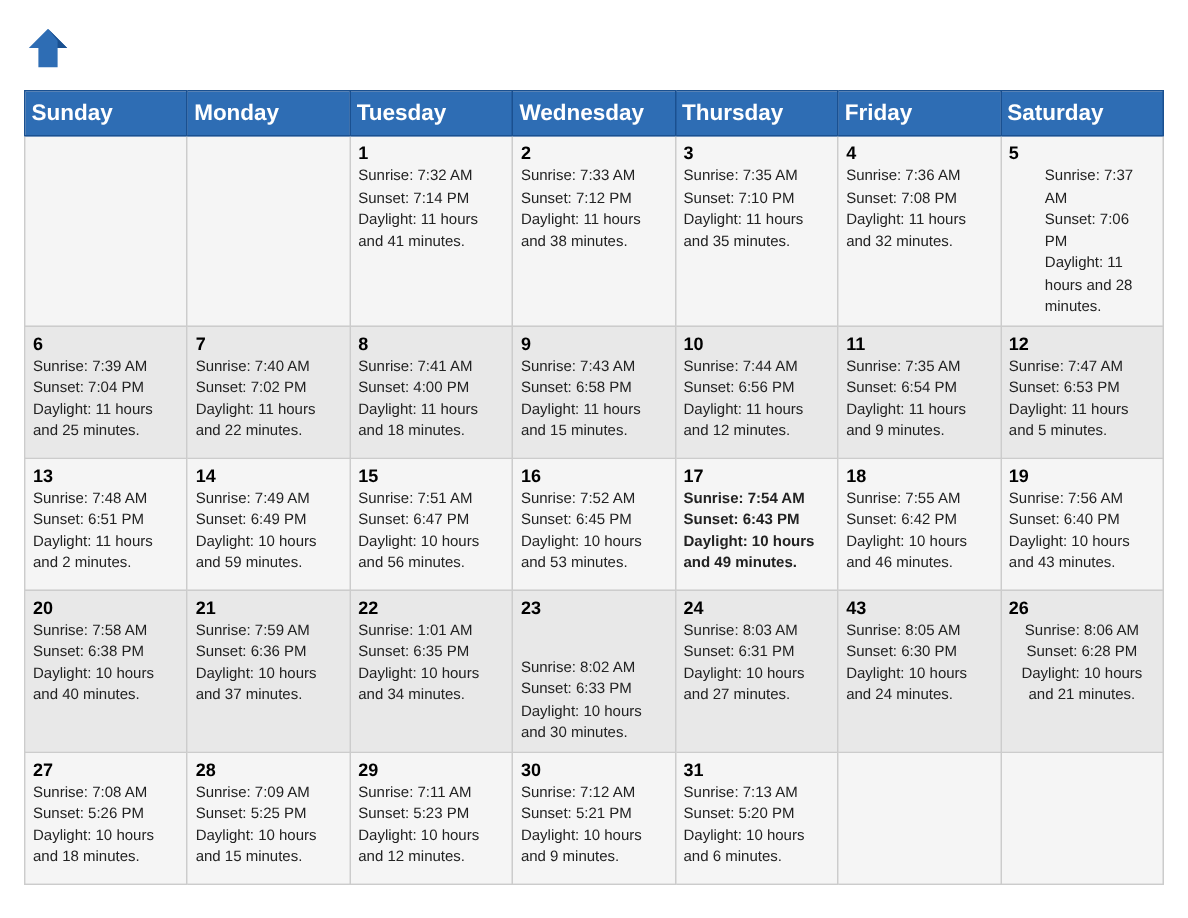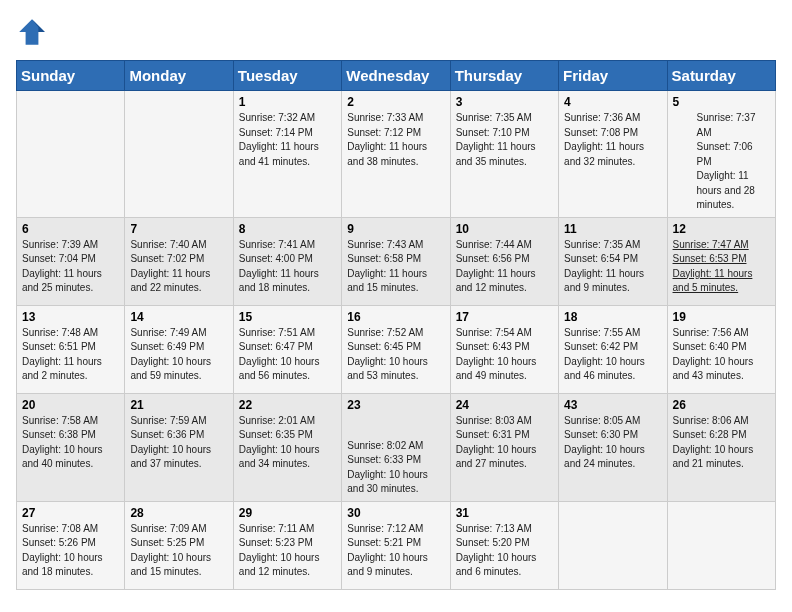--- a/index.html
+++ b/index.html
@@ -178,21 +178,21 @@
 Daylight: 11 hours and 12 minutes.</div>
         </td>
         <td>
           <span class="day-num">11</span>
           <div class="day-info" style="white-space: pre-line;">Sunrise: 7:35 AM
 Sunset: 6:54 PM
 Daylight: 11 hours and 9 minutes.</div>
         </td>
         <td>
           <span class="day-num">12</span>
-          <div class="day-info" style="white-space: pre-line; text-decoration: underline;">Sunrise: 7:47 AM
+          <div class="day-info" style="white-space: pre-line;">Sunrise: 7:47 AM
 Sunset: 6:53 PM
 Daylight: 11 hours and 5 minutes.</div>
         </td>
       </tr>
       <tr>
         <td>
           <span class="day-num">13</span>
           <div class="day-info" style="white-space: pre-line;">Sunrise: 7:48 AM
 Sunset: 6:51 PM
 Daylight: 11 hours and 2 minutes.</div>
@@ -210,21 +210,21 @@
 Daylight: 10 hours and 56 minutes.</div>
         </td>
         <td>
           <span class="day-num">16</span>
           <div class="day-info" style="white-space: pre-line;">Sunrise: 7:52 AM
 Sunset: 6:45 PM
 Daylight: 10 hours and 53 minutes.</div>
         </td>
         <td>
           <span class="day-num">17</span>
-          <div class="day-info" style="white-space: pre-line;">Sunrise: 7:54 AM
+          <div class="day-info" style="white-space: pre-line; font-weight: bold;">Sunrise: 7:54 AM
 Sunset: 6:43 PM
 Daylight: 10 hours and 49 minutes.</div>
         </td>
         <td>
           <span class="day-num">18</span>
           <div class="day-info" style="white-space: pre-line;">Sunrise: 7:55 AM
 Sunset: 6:42 PM
 Daylight: 10 hours and 46 minutes.</div>
         </td>
         <td>
@@ -242,21 +242,21 @@
 Daylight: 10 hours and 40 minutes.</div>
         </td>
         <td>
           <span class="day-num">21</span>
           <div class="day-info" style="white-space: pre-line;">Sunrise: 7:59 AM
 Sunset: 6:36 PM
 Daylight: 10 hours and 37 minutes.</div>
         </td>
         <td>
           <span class="day-num">22</span>
-          <div class="day-info" style="white-space: pre-line;">Sunrise: 2:01 AM
+          <div class="day-info" style="white-space: pre-line;">Sunrise: 1:01 AM
 Sunset: 6:35 PM
 Daylight: 10 hours and 34 minutes.</div>
         </td>
         <td>
           <span class="day-num">23</span>
           <div class="day-info" style="white-space: pre-line; margin-top: 27px;">Sunrise: 8:02 AM
 Sunset: 6:33 PM
 Daylight: 10 hours and 30 minutes.</div>
         </td>
         <td>
@@ -266,21 +266,21 @@
 Daylight: 10 hours and 27 minutes.</div>
         </td>
         <td>
           <span class="day-num">43</span>
           <div class="day-info" style="white-space: pre-line;">Sunrise: 8:05 AM
 Sunset: 6:30 PM
 Daylight: 10 hours and 24 minutes.</div>
         </td>
         <td>
           <span class="day-num">26</span>
-          <div class="day-info" style="white-space: pre-line;">Sunrise: 8:06 AM
+          <div class="day-info" style="white-space: pre-line; text-align: center;">Sunrise: 8:06 AM
 Sunset: 6:28 PM
 Daylight: 10 hours and 21 minutes.</div>
         </td>
       </tr>
       <tr>
         <td>
           <span class="day-num">27</span>
           <div class="day-info" style="white-space: pre-line;">Sunrise: 7:08 AM
 Sunset: 5:26 PM
 Daylight: 10 hours and 18 minutes.</div>

